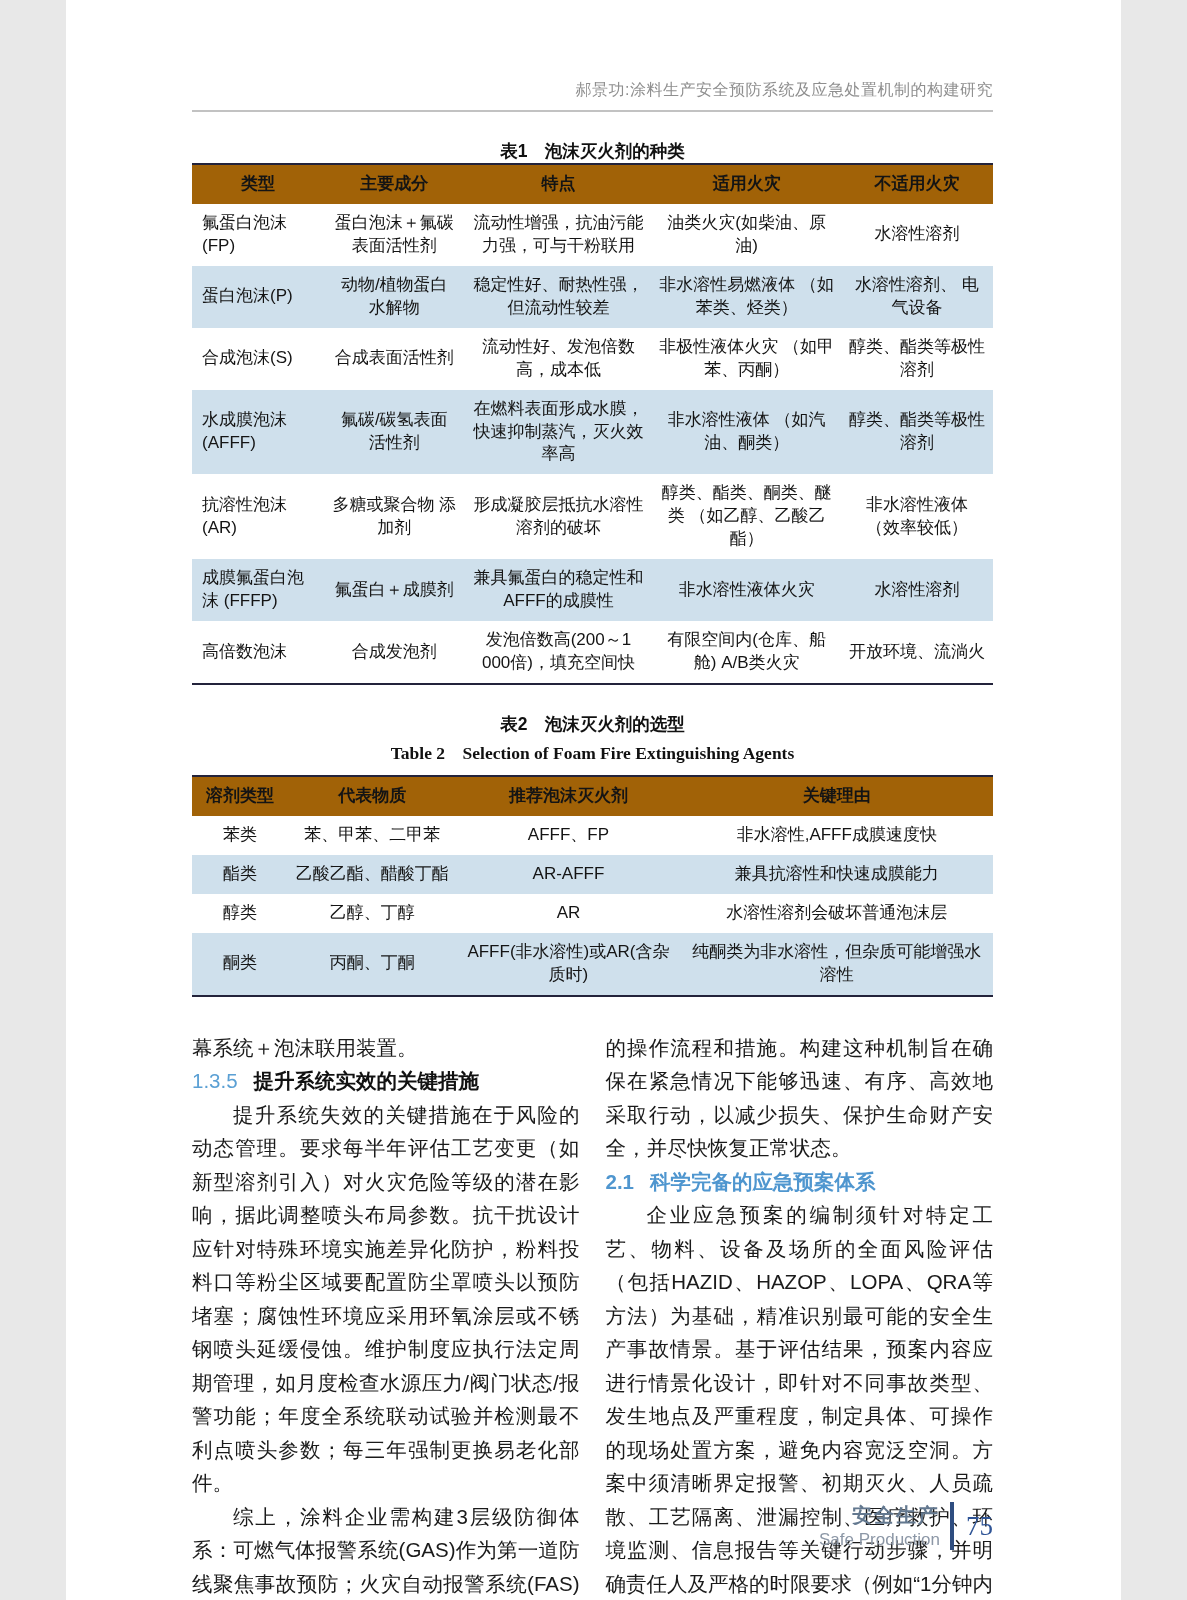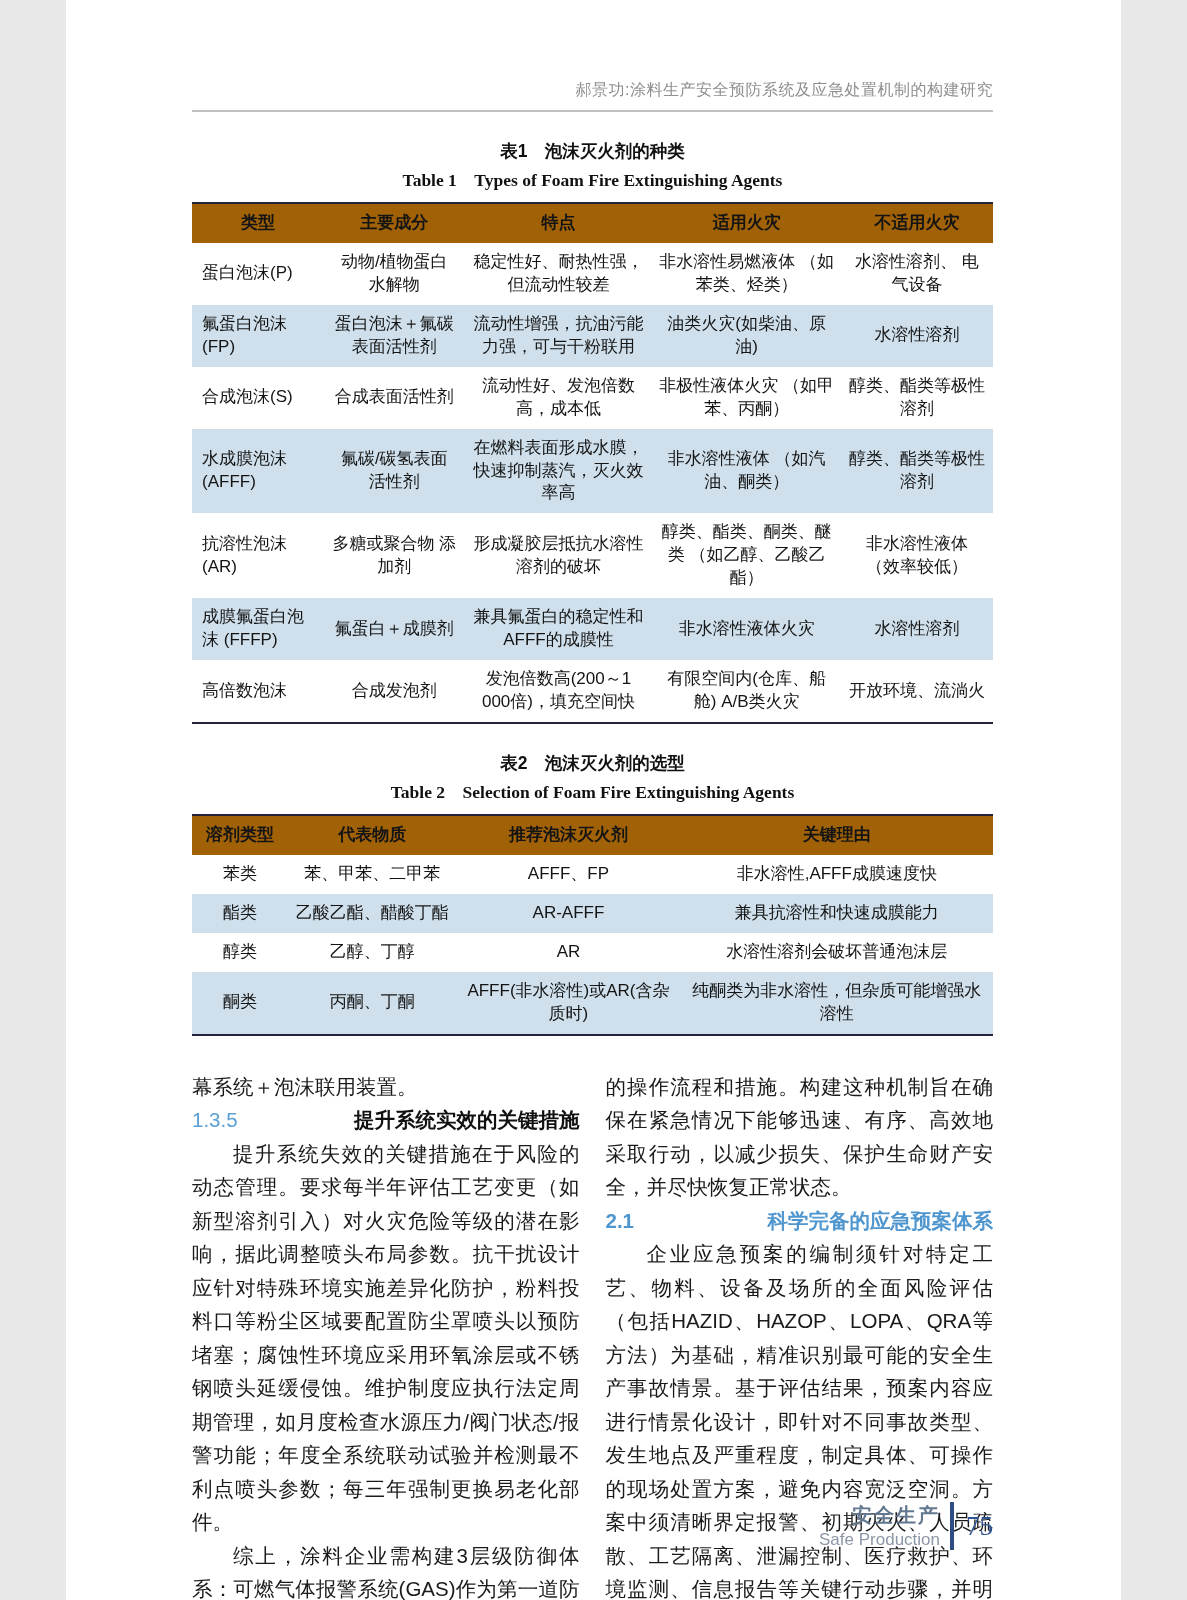--- a/index.html
+++ b/index.html
@@ -79,21 +79,20 @@
     line-height: 1.635;
     text-align: justify;
     color: #1a1a1a;
   }
   .col p.indent { text-indent: 2em; }
 
   .subsection {
     font-size: 20.5px;
     line-height: 1.635;
     display: flex;
-    justify-content: space-between;
   }
   .subsection .num { color: #5ba0d4; margin-right: 16px; }
   .subsection .ttl { color: #111; font-weight: 600; }
   .subsection.all-blue .num, .subsection.all-blue .ttl { color: #4f96cf; font-weight: bold; }
 
   
   .footer {
     position: absolute;
     right: 128px;
     bottom: 50px;
@@ -128,53 +127,52 @@
 </head>
 <body>
 
 <div class="page">
   <div class="content">
 
     <div class="running-head">郝景功:涂料生产安全预防系统及应急处置机制的构建研究</div>
     <div class="head-rule"></div>
 
     <div class="caption-zh">表1　泡沫灭火剂的种类</div>
-    <div class="caption-en">Table 1　Types of Foam Fire Extinguishing Agents</div>
 
     <table id="table1">
       <colgroup>
         <col style="width:16.5%">
           <col style="width:17.5%">
           <col style="width:23.5%">
           <col style="width:23.5%">
           <col style="width:19%">
       </colgroup>
       <thead>
           <tr>
             <th>类型</th>
             <th>主要成分</th>
             <th>特点</th>
             <th>适用火灾</th>
             <th>不适用火灾</th>
           </tr>
         </thead>
       <tbody>
           <tr>
+            <td>氟蛋白泡沫(FP)</td>
+            <td>蛋白泡沫＋氟碳 表面活性剂</td>
+            <td>流动性增强，抗油污能力强，可与干粉联用</td>
+            <td>油类火灾(如柴油、原油)</td>
+            <td>水溶性溶剂</td>
+          </tr>
+          <tr>
             <td>蛋白泡沫(P)</td>
             <td>动物/植物蛋白 水解物</td>
             <td>稳定性好、耐热性强，但流动性较差</td>
             <td>非水溶性易燃液体 （如苯类、烃类）</td>
             <td>水溶性溶剂、 电气设备</td>
-          </tr>
-          <tr>
-            <td>氟蛋白泡沫(FP)</td>
-            <td>蛋白泡沫＋氟碳 表面活性剂</td>
-            <td>流动性增强，抗油污能力强，可与干粉联用</td>
-            <td>油类火灾(如柴油、原油)</td>
-            <td>水溶性溶剂</td>
           </tr>
           <tr>
             <td>合成泡沫(S)</td>
             <td>合成表面活性剂</td>
             <td>流动性好、发泡倍数高，成本低</td>
             <td>非极性液体火灾 （如甲苯、丙酮）</td>
             <td>醇类、酯类等极性 溶剂</td>
           </tr>
           <tr>
             <td>水成膜泡沫(AFFF)</td>

